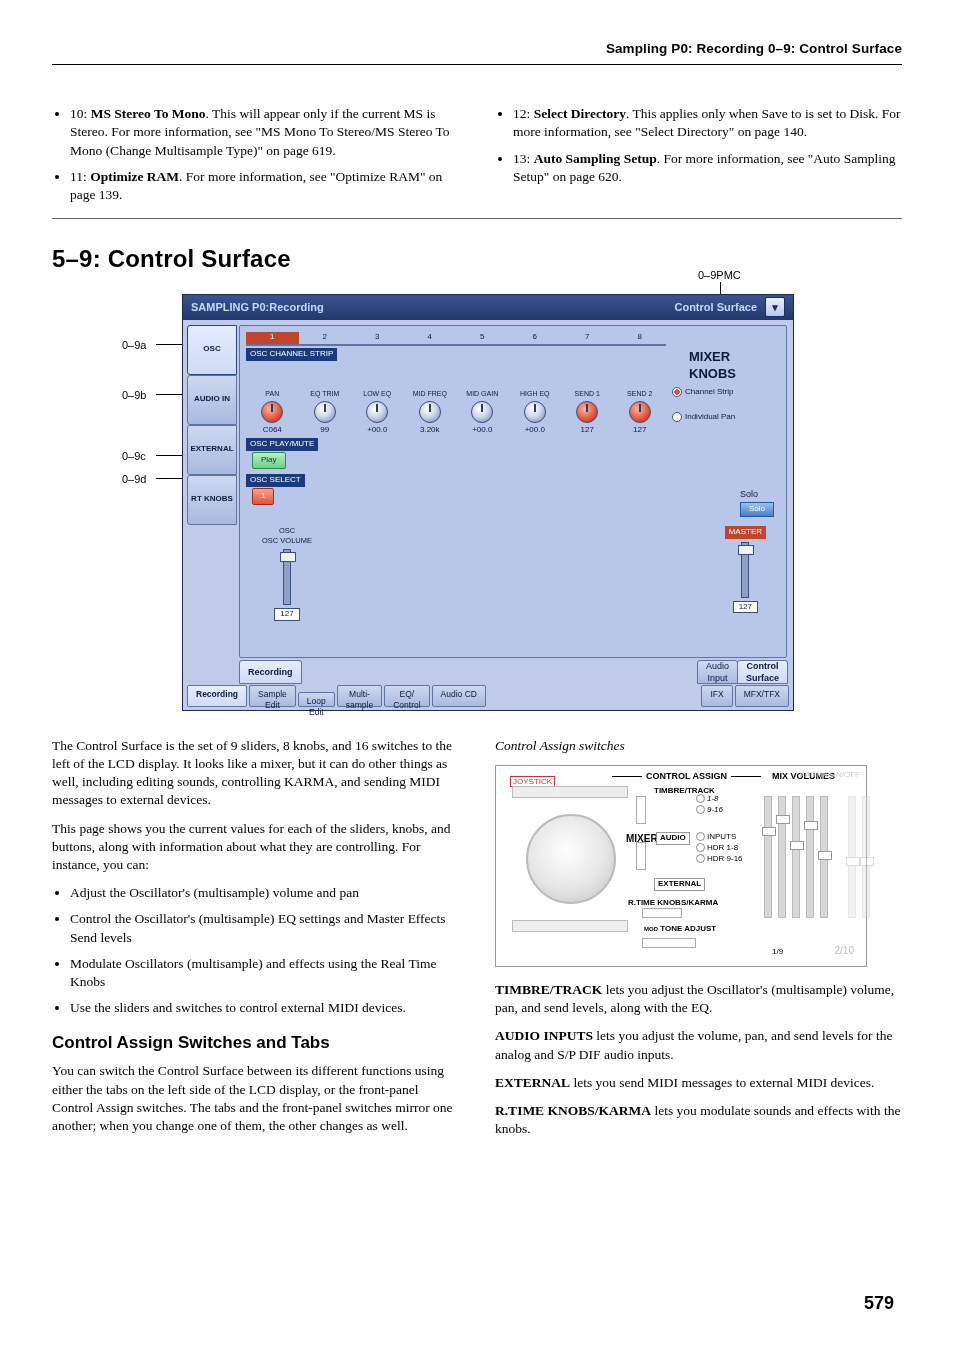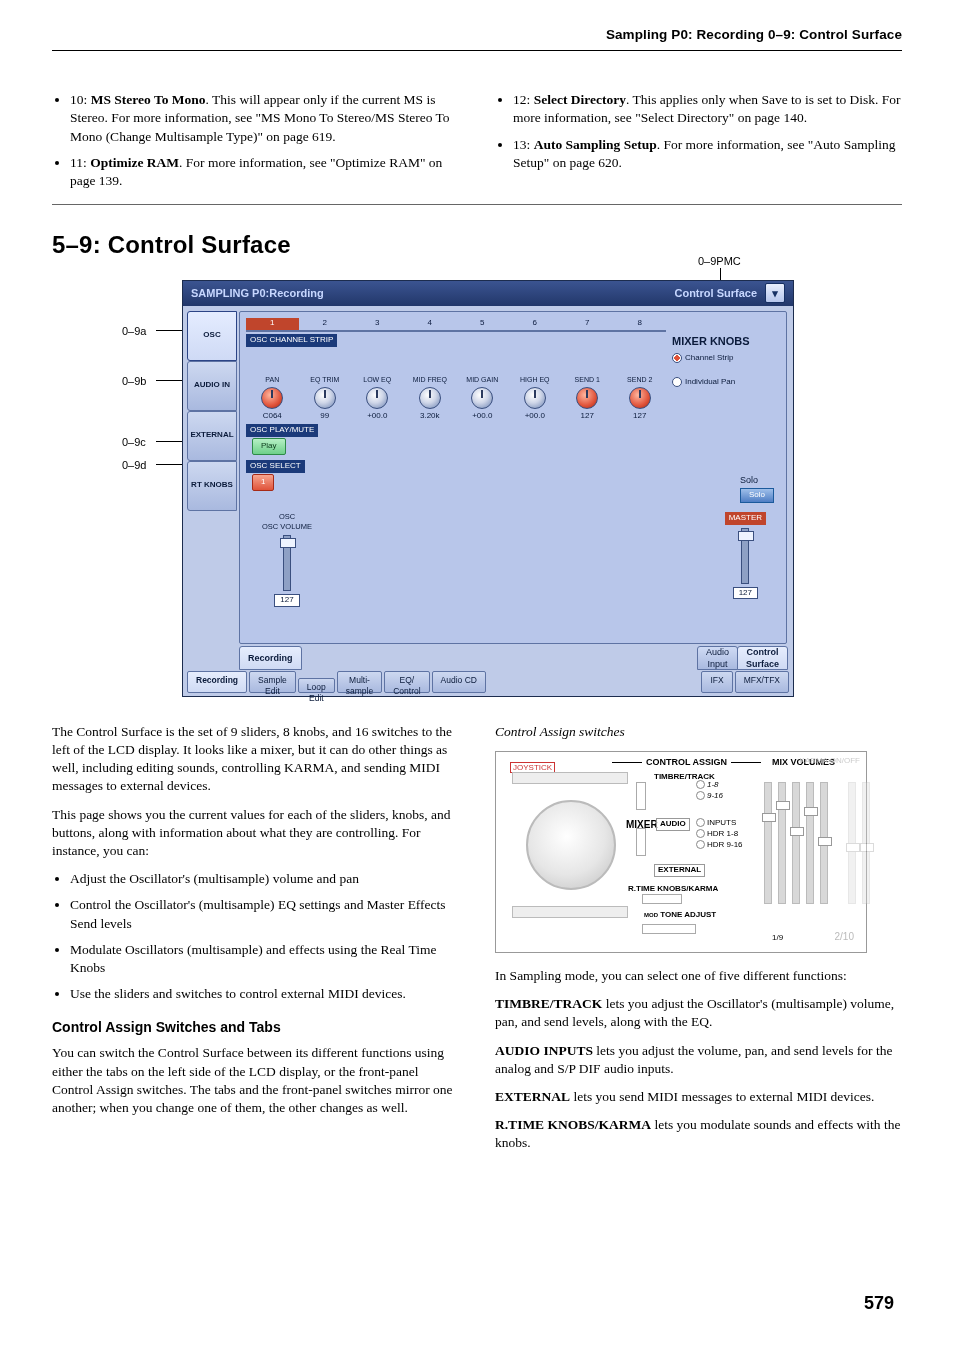--- a/index.html
+++ b/index.html
@@ -11,21 +11,21 @@
     color: #000;
     width: 954px;
     height: 1351px;
     position: relative;
     font-size: 13.5px;
     line-height: 1.35;
   }
   .page {
     width: 850px;
     margin: 0 auto;
-    padding-top: 26px;
+    padding-top: 40px;
   }
   .running-head {
     font-family: Arial, Helvetica, sans-serif;
     font-weight: bold;
     font-size: 13.5px;
     text-align: right;
     padding-bottom: 6px;
     border-bottom: 1.3px solid #000;
     margin-bottom: 40px;
     letter-spacing: 0.1px;
@@ -46,21 +46,21 @@
   .rule {
     border-top: 1px solid #666;
     margin: 6px 0 14px 0;
   }
   .bullets { margin: 0; padding: 0 0 0 18px; }
   .bullets li { margin: 0 0 8px 0; }
   .b { font-weight: bold; }
   h2 {
     font-family: Arial, Helvetica, sans-serif;
     font-weight: bold;
-    font-size: 14px;
+    font-size: 17px;
     margin: 14px 0 8px 0;
   }
   p { margin: 0 0 10px 0; }
   .ital { font-style: italic; }
   .pageno {
     position: absolute;
     bottom: 36px;
     right: 60px;
     font-family: Arial, Helvetica, sans-serif;
     font-weight: bold;
@@ -136,21 +136,21 @@
   .klabel{font-size:7px;}
   .knob {
     width:20px;height:20px;border-radius:50%;
     background: radial-gradient(circle at 40% 35%, #fff, #cfd6e8 45%, #8ea0c5 80%);
     border:1px solid #3a4f7f; position:relative;
   }
   .knob::after{content:"";position:absolute;left:50%;top:2px;width:2px;height:8px;background:#2b3a5e;transform:translateX(-50%) rotate(0);}
   .knob.red{ background: radial-gradient(circle at 40% 35%, #ffb7a0, #e0533a 60%, #a62a17 95%); }
   .kval{font-size:8px;}
   .right-box { position:absolute; top:22px; right:6px; width:108px; font-size:8px;}
-  .right-box .hd{font-weight:bold; font-size:11px;}
+  .right-box .hd{font-weight:bold; font-size:13px;margin-left:17px;}
   .radio{width:8px;height:8px;border:1px solid #3a4f7f;border-radius:50%;display:inline-block;vertical-align:middle;margin-right:3px;background:#fff;}
   .radio.on{background: radial-gradient(circle,#e0533a 0 45%, #fff 50%);}
   .playbtn {
     position:absolute; top:126px; left:12px;
     border:1px solid #2d8a47; background:linear-gradient(#b6f0c5,#6ed08a);
     color:#0a3a1a; font-size:8px; padding:2px 8px; border-radius:2px;
   }
   .osc-select {
     position:absolute; top:162px; left:12px;
     border:1px solid #a62a17; background:linear-gradient(#f6a58f,#e0533a);
@@ -487,21 +487,20 @@
               <div class="cap" style="top:60px;"></div>
             </div>
           <div class="ca-slider" style="opacity:.35;">
               <div class="cap" style="top:60px;"></div>
             </div>
         </div>
         <div class="ca-19">1/9</div>
         <div class="ca-210">2/10</div>
       </div>
 
-      <p>In Sampling mode, you can select one of five different functions:</p>
       <p><span class="b">TIMBRE/TRACK</span><span> lets you adjust the Oscillator's (multisample) volume, pan, and send levels, along with the EQ.</span></p>
       <p><span class="b">AUDIO INPUTS</span><span> lets you adjust the volume, pan, and send levels for the analog and S/P DIF audio inputs.</span></p>
       <p><span class="b">EXTERNAL</span><span> lets you send MIDI messages to external MIDI devices.</span></p>
       <p><span class="b">R.TIME KNOBS/KARMA</span><span> lets you modulate sounds and effects with the knobs.</span></p>
     </div>
   </div>
 </div>
 
 <div class="pageno">579</div>
 

